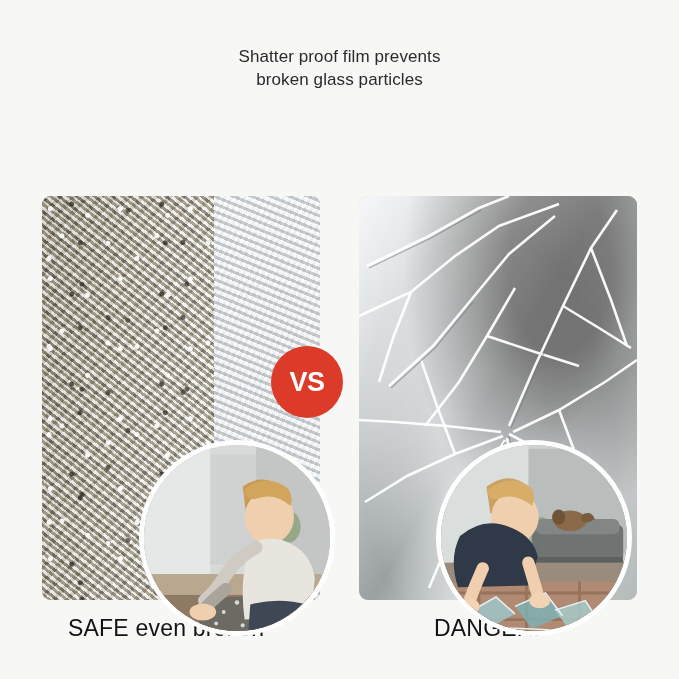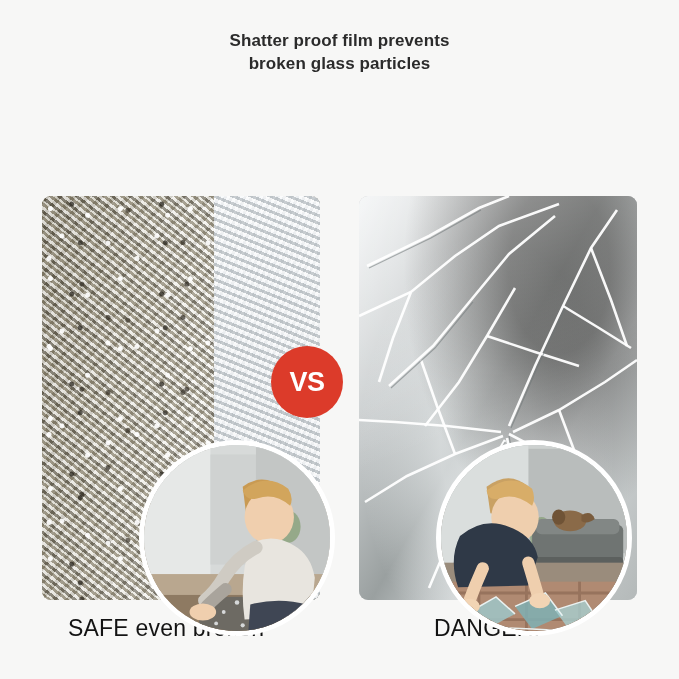--- a/index.html
+++ b/index.html
@@ -29,23 +29,23 @@
   .title {
     font-size: 28px;
     font-weight: 600;
     letter-spacing: 2.0px;
     line-height: 1.28;
     color: #151515;
     white-space: pre-line;
   }
 
   .subtitle {
-    margin-top: 0;
+    margin-top: 16px;
     font-size: 17px;
-    font-weight: 700;
+    font-weight: 400;
     line-height: 1.35;
     color: #2b2b2b;
     letter-spacing: 0.1px;
     white-space: pre-line;
   }
 
   
   .compare {
     position: absolute;
     top: 196px;

